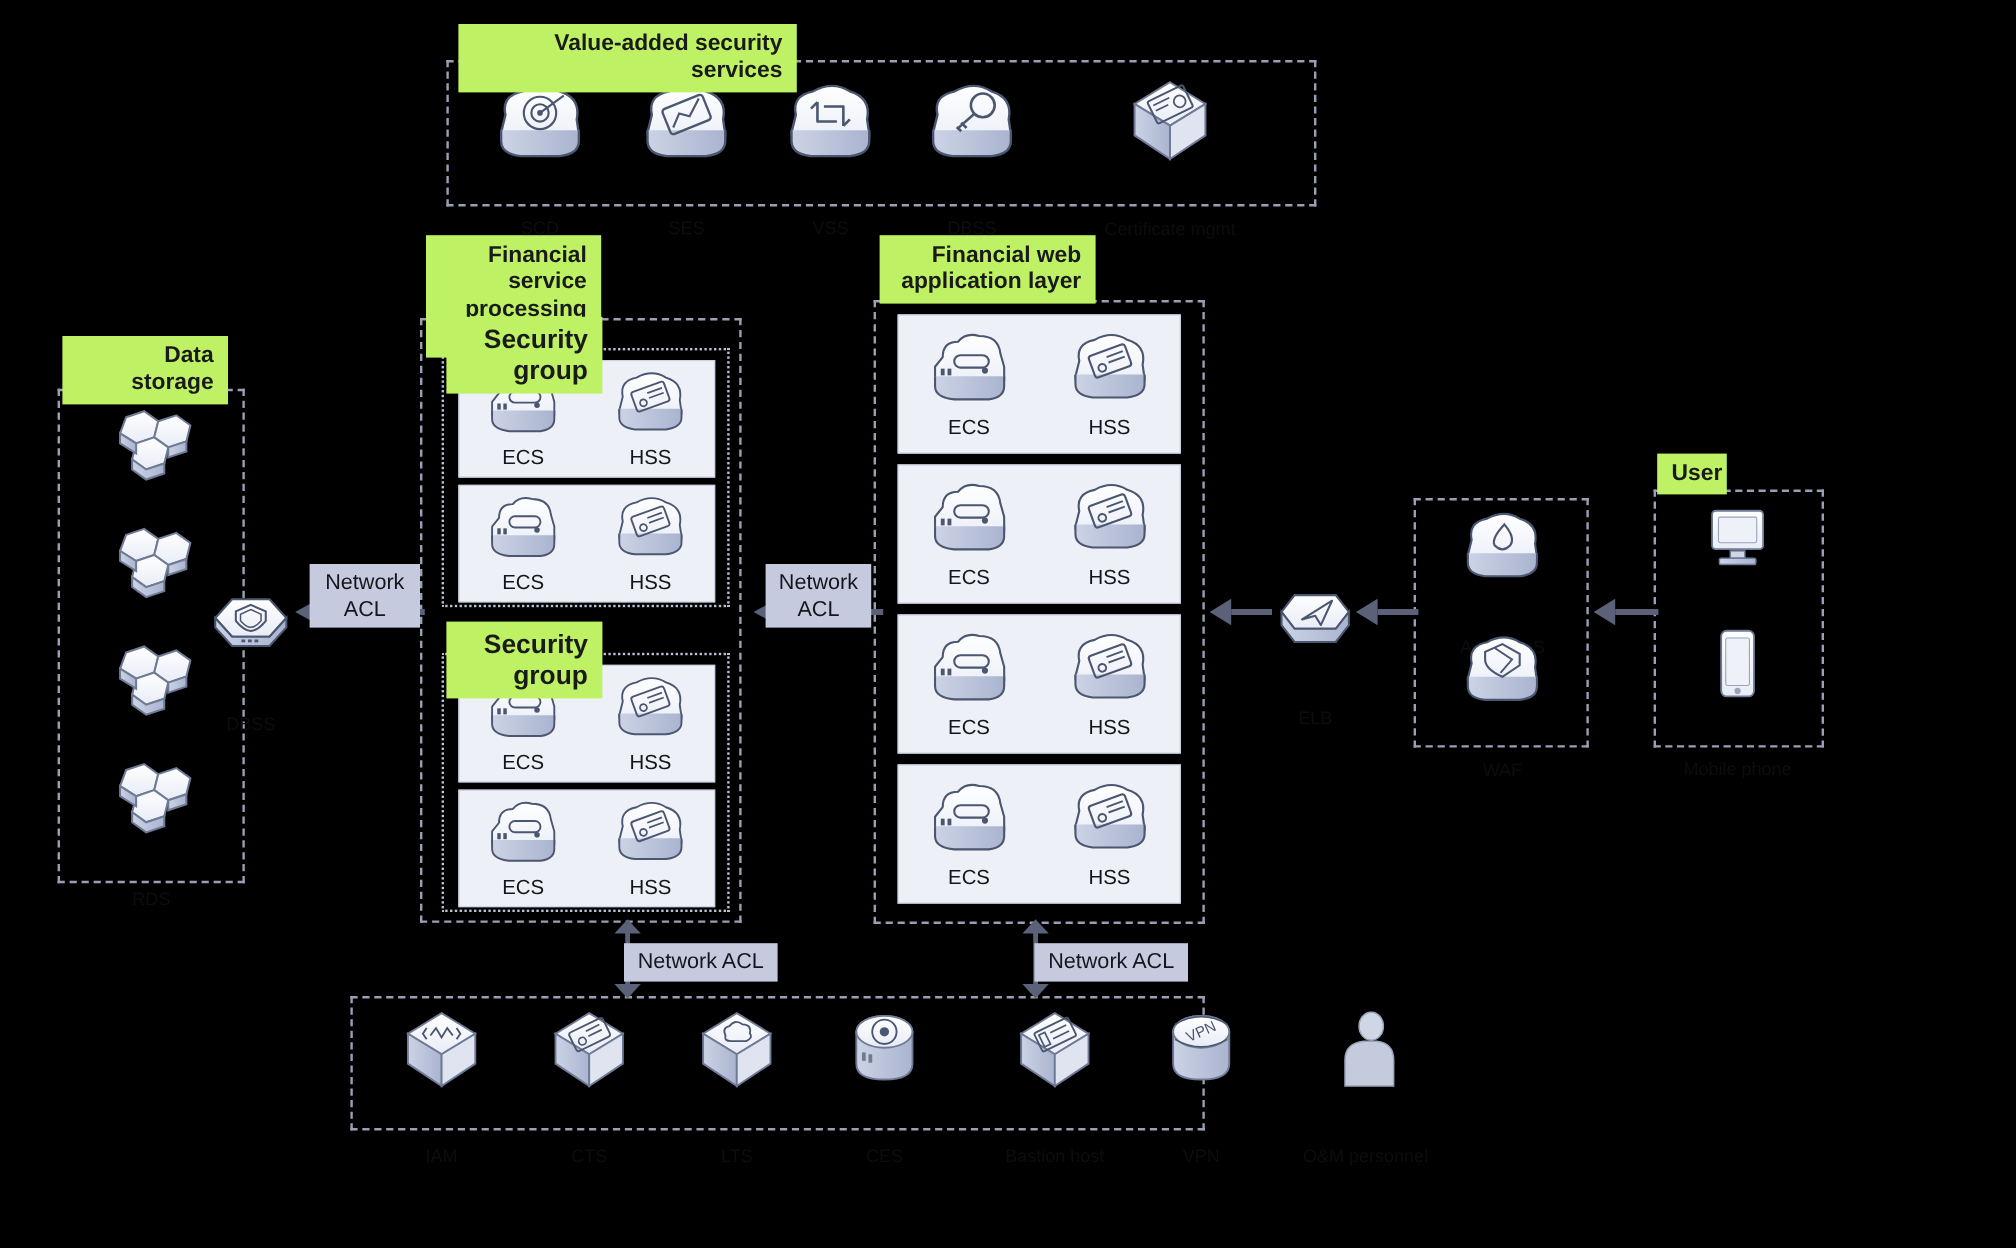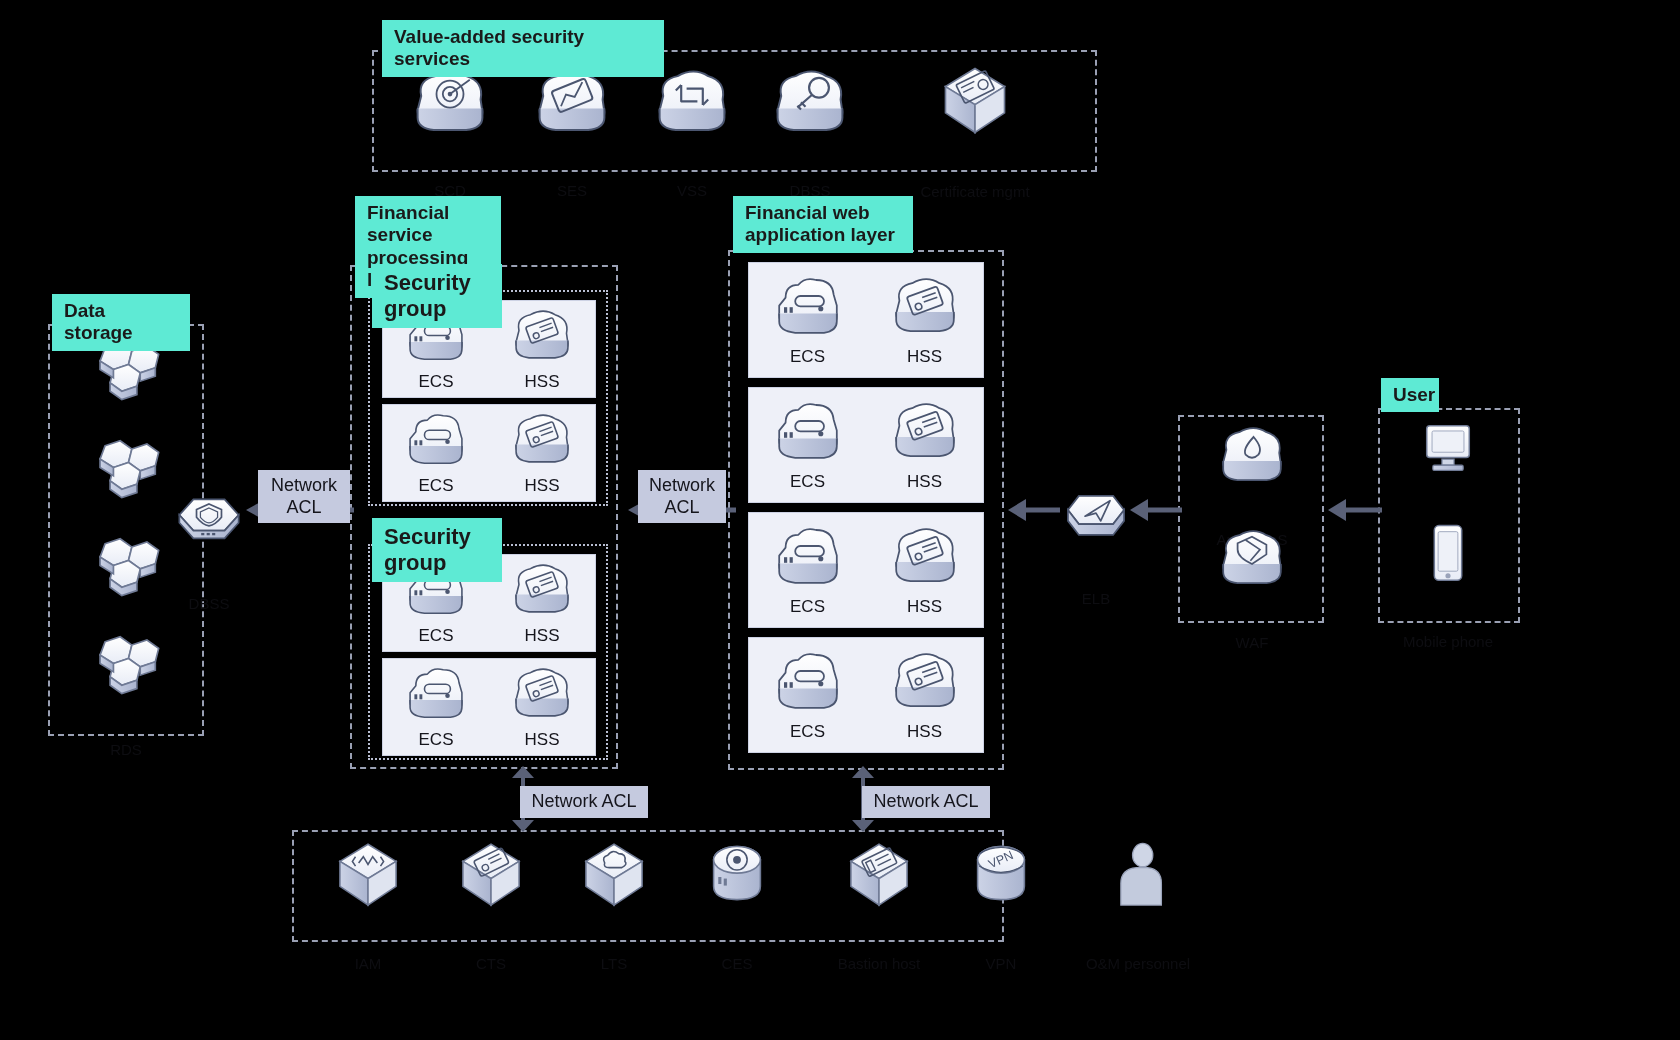--- a/index.html
+++ b/index.html
@@ -7,24 +7,24 @@
     width: 1680px; height: 1040px;
     background: #000000;
     font-family: "Liberation Sans", sans-serif;
     overflow: hidden;
   }
   #stage { position: relative; width: 1680px; height: 1040px; }
 
   
   .chip {
     position: absolute;
-    background: #5eead4;
+    background: #bef264;
     color: #1a1a1a;
     font-weight: bold;
-    text-align: left;
+    text-align: right;
     line-height: 1.18;
     padding: 6px 12px;
     font-size: 19px;
     white-space: pre-line;
     z-index: 6;
   }
   .chip.sm { font-size: 22px; }
 
   
   .dashbox {
@@ -303,21 +303,21 @@
       </svg>
     <span class="lbl">DBSS</span>
   </div>
   <div class="iconitem" style="left:925px; top:62px; width:100px;">
     <svg width="82" height="82">
         <use href="#ic-cert-cube" width="82" height="82"></use>
       </svg>
     <span class="lbl">Certificate mgmt</span>
   </div>
 
-  <div class="chip" style="left:52px; top:294px; width:138px;">Data storage</div>
+  <div class="chip" style="left:52px; top:280px; width:138px;">Data storage</div>
   <div class="dashbox" style="left:48px; top:324px; width:156px; height:412px;"></div>
 
   <div class="iconitem" style="left:78px; top:336px; width:96px;">
     <svg width="96" height="72">
         <use href="#ic-storage" width="96" height="72"></use>
       </svg>
     <span class="lbl">OBS</span>
   </div>
   <div class="iconitem" style="left:78px; top:434px; width:96px;">
     <svg width="96" height="72">

